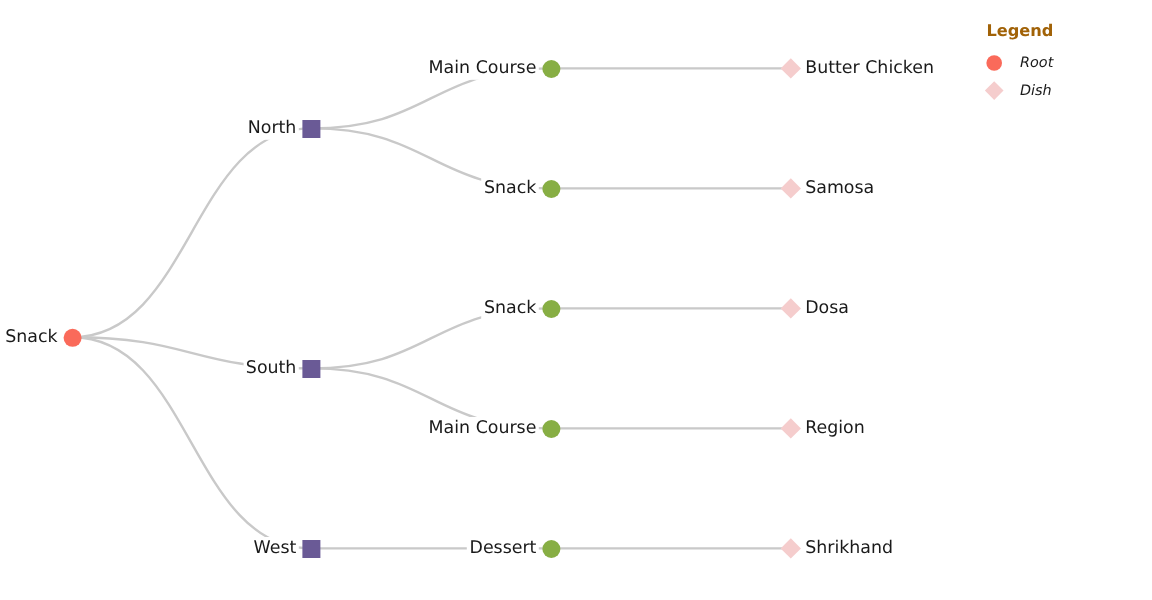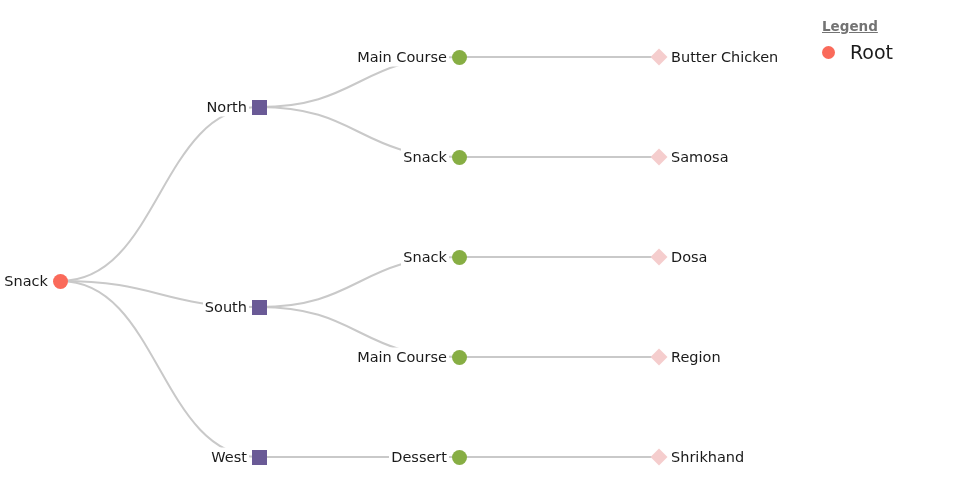--- a/index.html
+++ b/index.html
@@ -81,24 +81,23 @@
 
   #legend {
     position: absolute;
     left: 822px;
     top: 20px;
     width: 130px;
   }
   #legend .legend-title {
     font-size: 13.5px;
     font-weight: bold;
-    color: #737373;
+    color: #a16207;
     margin-bottom: 7px;
     line-height: 1;
-    text-decoration: underline;
   }
   .legend-row {
     display: flex;
     align-items: center;
     height: 23px;
   }
   .legend-swatch-wrap {
     width: 22px;
     display: flex;
     align-items: center;
@@ -111,24 +110,25 @@
     width: 13px; height: 13px; border-radius: 50%;
   }
   .legend-swatch.square {
     width: 14px; height: 14px;
   }
   .legend-swatch.diamond {
     width: 11px; height: 11px; transform: rotate(45deg);
     margin-left: 1px;
   }
   .legend-label {
-    font-size: 19px;
+    font-size: 12px;
     color: #1a1a1a;
     margin-left: 6px;
     line-height: 1;
+    font-style: italic;
   }
 </style>
 </head>
 <body>
 
 <div id="canvas">
 
   <svg id="edges" viewBox="0 0 960 500" xmlns="http://www.w3.org/2000/svg">
       <path d="M 60 281 C 159.5 281, 159.5 107, 259 107" fill="none" stroke="#c9c9c9" stroke-width="2"></path>
       <path d="M 60 281 C 159.5 281, 159.5 307, 259 307" fill="none" stroke="#c9c9c9" stroke-width="2"></path>
@@ -220,16 +220,22 @@
 
   <div id="legend">
     <div class="legend-title">Legend</div>
     <div id="legend-rows">
         <div class="legend-row">
           <span class="legend-swatch-wrap">
             <span class="legend-swatch circle" style="background: rgb(250, 106, 90);"></span>
           </span>
           <span class="legend-label">Root</span>
         </div>
+        <div class="legend-row">
+          <span class="legend-swatch-wrap">
+            <span class="legend-swatch diamond" style="background: rgb(245, 205, 205);"></span>
+          </span>
+          <span class="legend-label">Dish</span>
+        </div>
       </div>
   </div>
 
 </div>
 
 </body></html>

